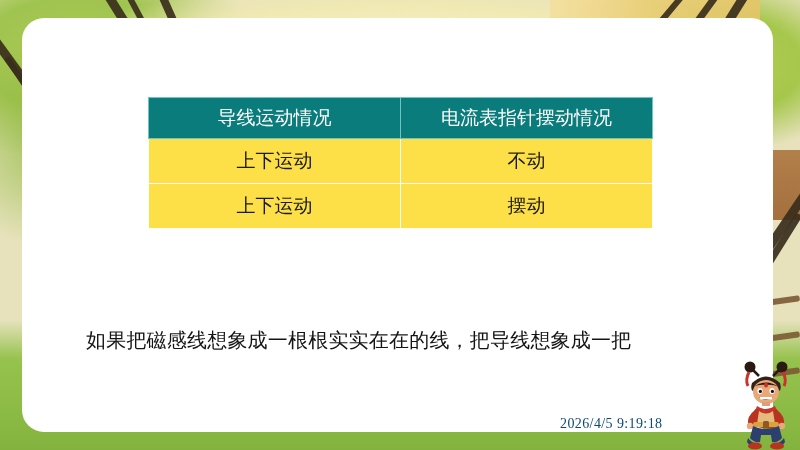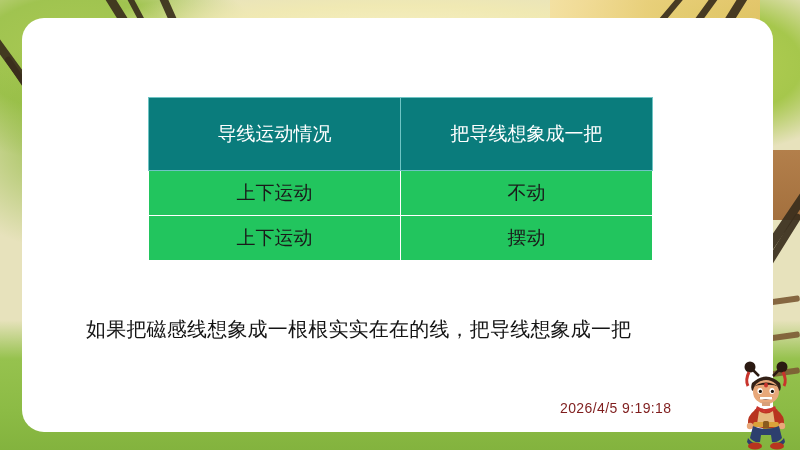--- a/index.html
+++ b/index.html
@@ -88,44 +88,44 @@
 
   
   .tbl-wrap{position:absolute;left:148px;top:97px;width:504px;}
   table.data{
     border-collapse:collapse;width:504px;table-layout:fixed;
   }
   table.data th{
     background:#0a7c7c;color:#ffffff;font-weight:400;
     font-size:19px;height:40px;line-height:40px;
     text-align:center;border:1px solid #6fc4c4;
-    padding:16px;
+    padding:0;
   }
   table.data td{
-    background:#22c55e;color:#1a1a1a;font-weight:400;
+    background:#fde047;color:#1a1a1a;font-weight:400;
     font-size:19px;height:44px;line-height:44px;
     text-align:center;border:1px solid #ffffff;
     padding:0;
   }
   .col-a{width:252px;}
   .col-b{width:252px;}
 
   
   .para{
     position:absolute;left:86px;top:312px;width:600px;
     font-size:20px;line-height:34px;color:#141414;
     letter-spacing:.2px;
   }
-  .para div{white-space:nowrap;}
+  .para div{white-space:nowrap;margin-top:11px;}
 
   
   .stamp{
-    position:absolute;left:560px;top:400px;
-    font-size:14px;color:#7f1d1d;letter-spacing:.4px;
-    font-family:Liberation Sans, sans-serif;
+    position:absolute;left:560px;top:416px;
+    font-size:14px;color:#0c4a6e;letter-spacing:.4px;
+    font-family:Liberation Serif, serif;
   }
 
   
   .mascot{position:absolute;left:735px;top:356px;width:62px;height:94px;}
   .mascot svg{display:block;}
 </style>
 </head>
 <body>
 
 <div id="slide">
@@ -161,21 +161,21 @@
 
   <div class="tbl-wrap">
     <table class="data">
       <colgroup>
         <col class="col-a">
         <col class="col-b">
       </colgroup>
       <thead>
         <tr>
           <th>导线运动情况</th>
-          <th>把导线想象成一把</th>
+          <th>电流表指针摆动情况</th>
         </tr>
       </thead>
       <tbody>
         <tr>
           <td>上下运动</td>
           <td>不动</td>
         </tr>
         <tr>
           <td>上下运动</td>
           <td>摆动</td>

